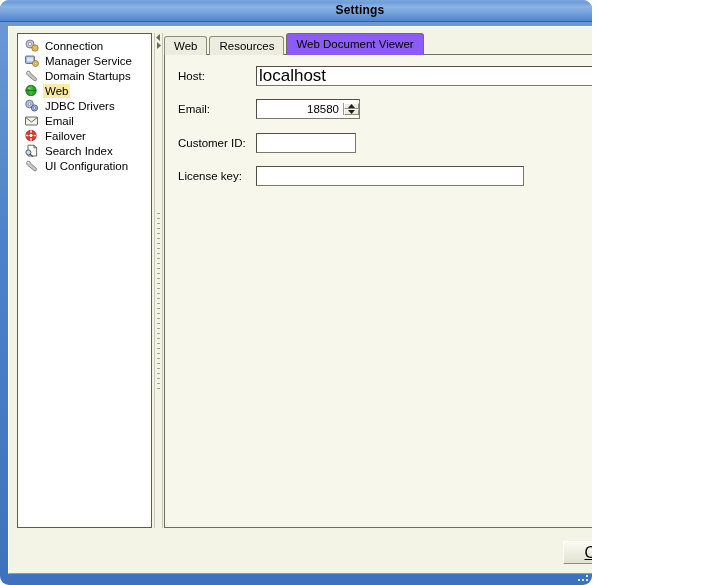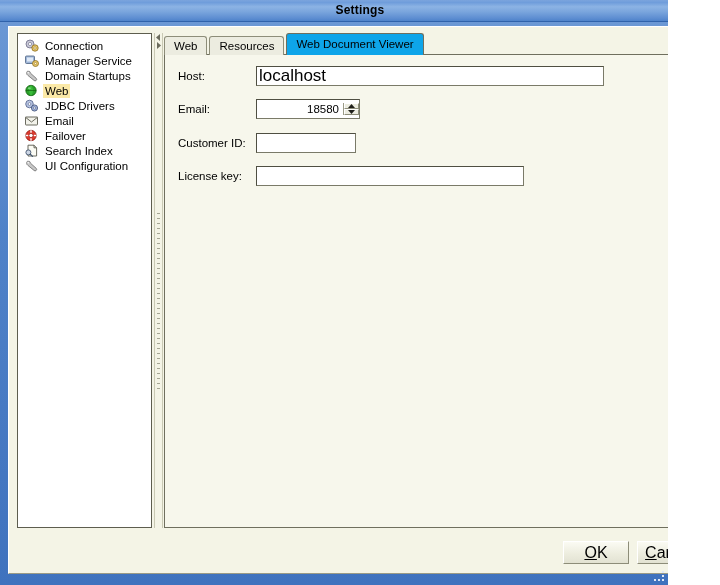--- a/index.html
+++ b/index.html
@@ -7,25 +7,26 @@
     padding: 0;
     background: #ffffff;
   }
   body {
     font-family: "Liberation Sans", sans-serif;
   }
 
   
   .window {
     position: relative;
-    width: 668px;
+    width: 592px;
     height: 585px;
     box-sizing: border-box;
     background: linear-gradient(to bottom, #6e9ad6 0%, #4f82c8 40%, #3f72be 100%);
     overflow: hidden;
+    border-radius: 9px;
   }
 
   
   .titlebar {
     position: absolute;
     left: 0; top: 0;
     width: 720px;
     height: 22px;
     background: linear-gradient(to bottom,
         #7ba4dd 0%, #6f9ddb 12%, #8cb3e4 32%,
@@ -163,21 +164,21 @@
     border: 1px solid #8d8d79;
     border-bottom: none;
     border-radius: 3px 3px 0 0;
     box-sizing: border-box;
     white-space: nowrap;
     cursor: pointer;
   }
   .tab.active {
     height: 22px;
     line-height: 21px;
-    background: #0ea5e9;
+    background: #8b5cf6;
     border-color: #6f6f5e;
     z-index: 3;
   }
   .tabbody {
     position: absolute;
     left: 0;
     top: 21px;
     width: 539px;
     height: 474px;
     box-sizing: border-box;

